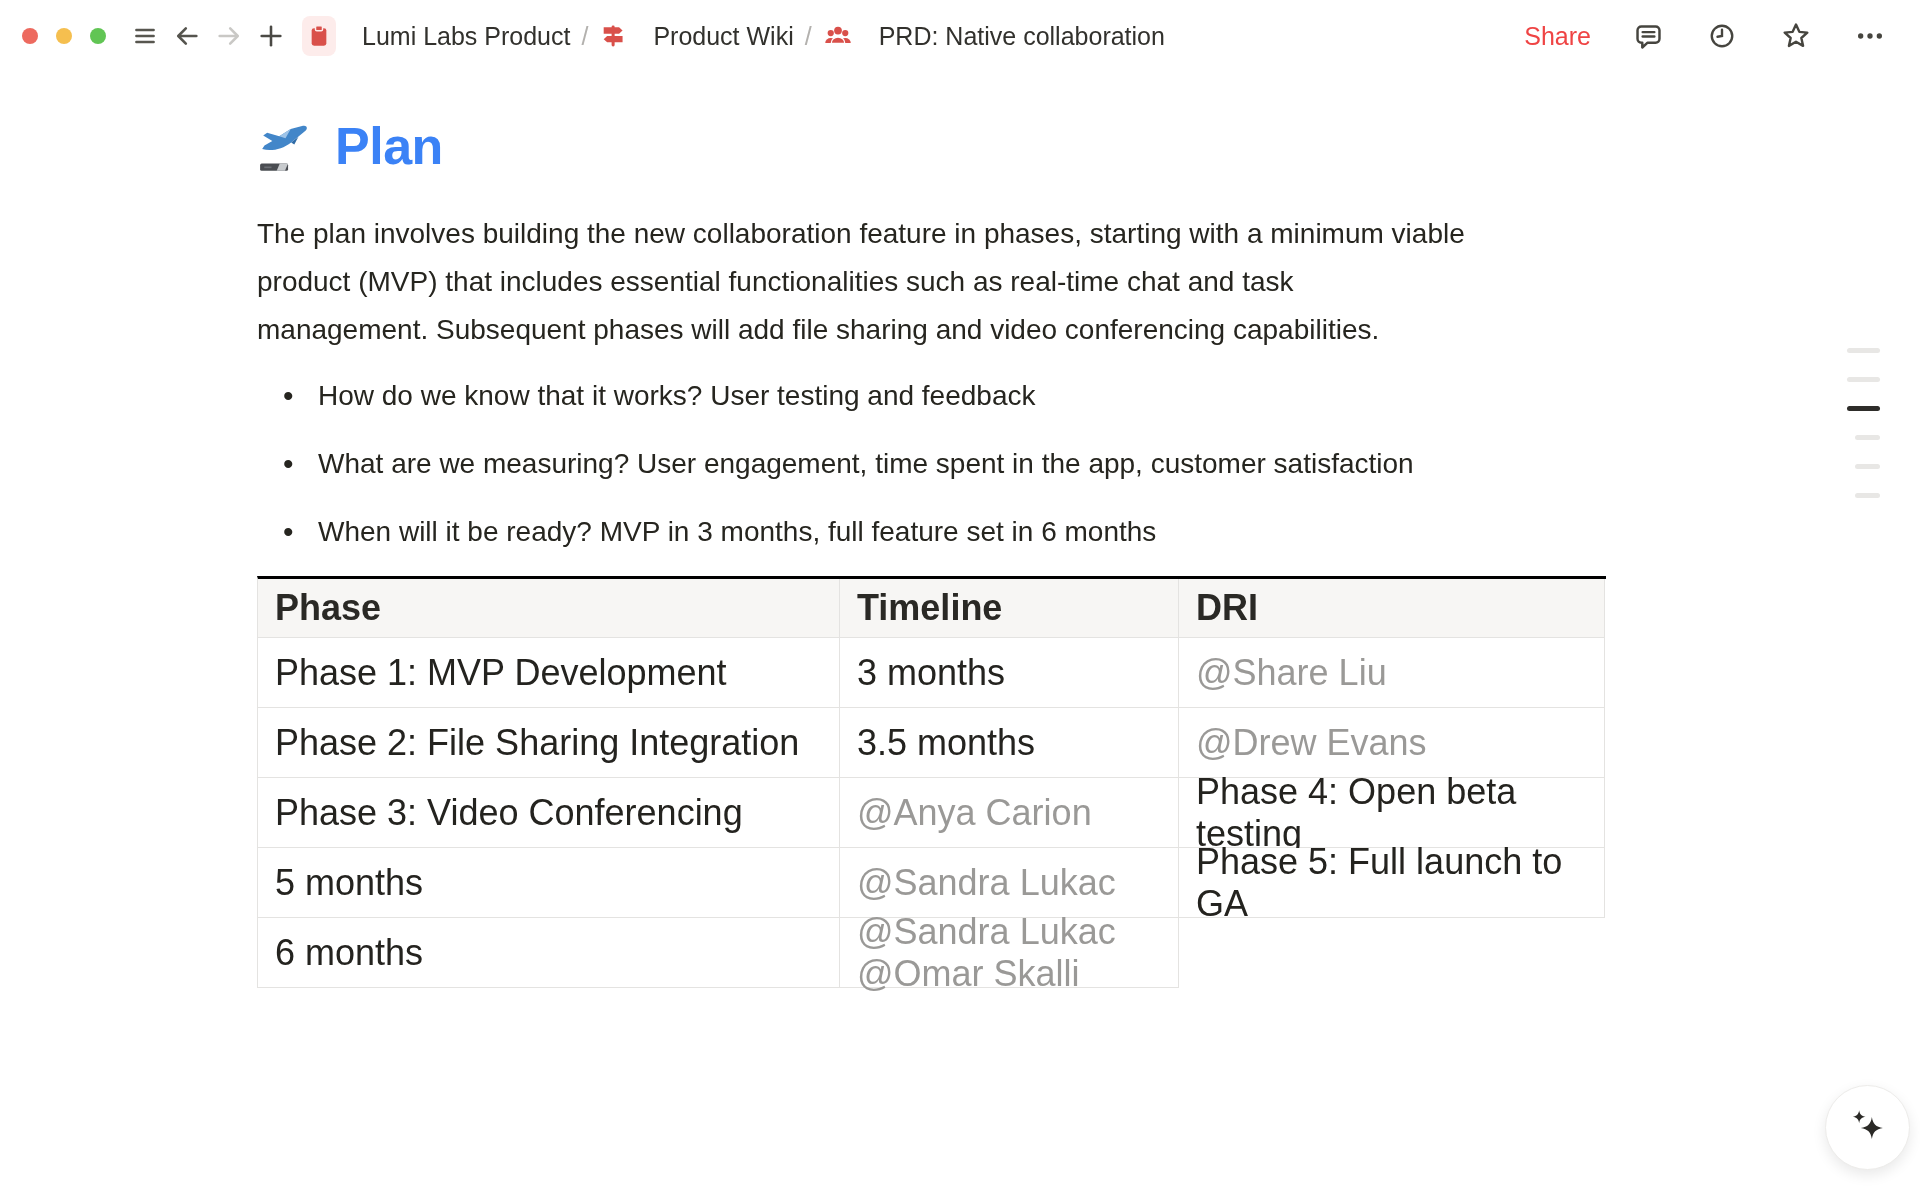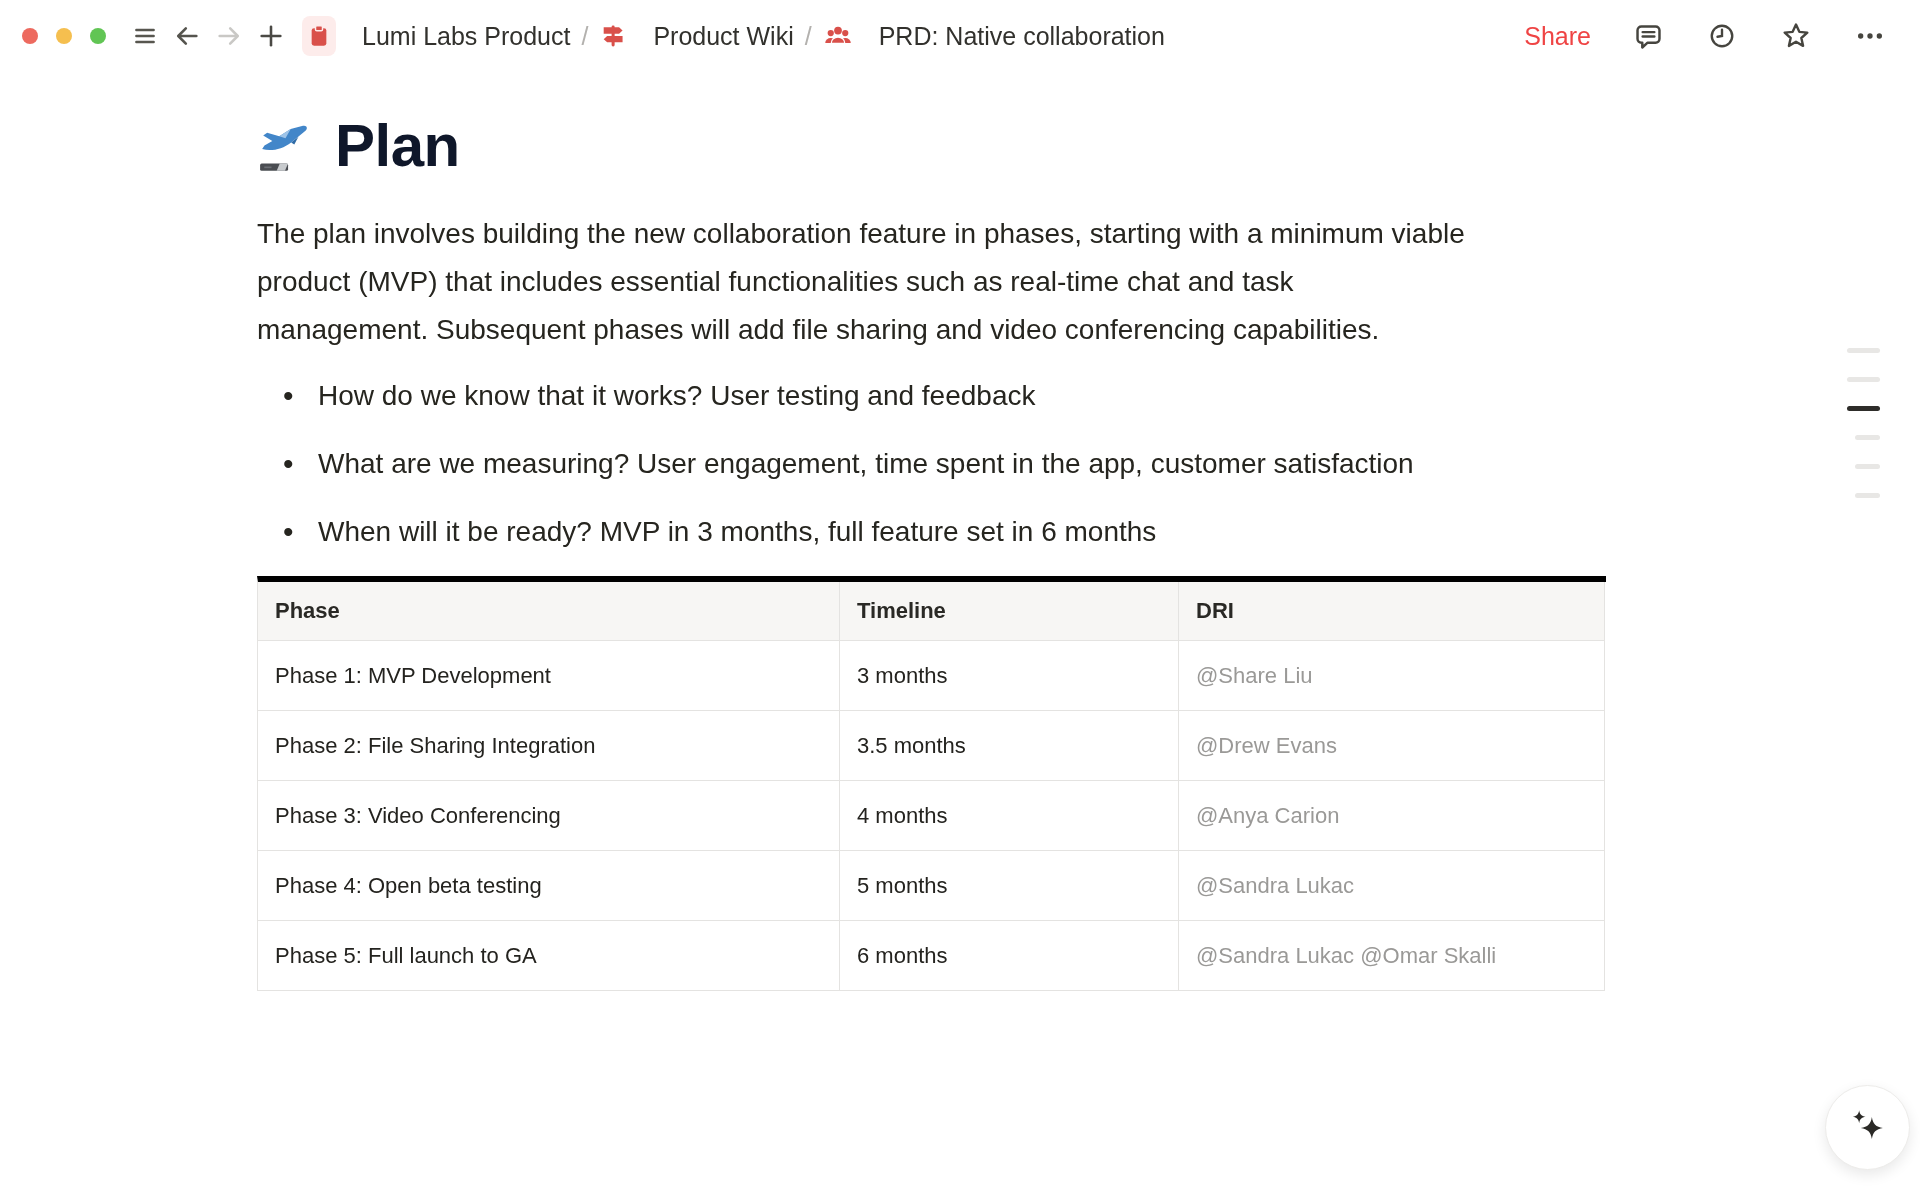--- a/index.html
+++ b/index.html
@@ -19,30 +19,30 @@
   .crumbs { display:flex; align-items:center; font-size:25px; color:#32312d; font-weight:500; }
   .crumb { display:flex; align-items:center; gap:26px; padding:4px 8px; border-radius:6px; cursor:pointer; white-space:nowrap; }
   .crumb-sep { color:#b3b1ae; font-weight:400; padding:0 3px; }
   .chip { width:34px; height:40px; border-radius:8px; background:#fdeceb; display:flex; align-items:center; justify-content:center; }
   .right-actions { margin-left:auto; display:flex; align-items:center; gap:40px; }
   .share-btn { border:none; background:none; font-size:25px; color:#ef4444; cursor:pointer; font-family:inherit; }
 
   
   .content { width:1406px; margin:0 auto; }
   .title-row { margin-top:38px; display:flex; align-items:center; gap:20px; }
-  .page-title { font-size:60px; font-weight:700; letter-spacing:-0.5px; color:#0f172a; line-height:72px; }
+  .page-title { font-size:52px; font-weight:700; letter-spacing:-0.5px; color:#3b82f6; line-height:72px; }
   .intro { margin-top:28px; font-size:28px; line-height:48px; color:#26251f; }
   ul.qlist { margin-top:18px; list-style:none; }
   ul.qlist li { position:relative; padding-left:61px; font-size:28px; line-height:48px;
     margin-bottom:20px; color:#26251f; }
   ul.qlist li::before { content:"•"; position:absolute; left:26px; top:0; font-size:30px; color:#26251f; }
 
   
   .ptable { margin-top:16px; width:1349px; display:grid; grid-template-columns:582px 339px 426px;
-    border-top:6px solid #000000; border-left:1px solid #e4e3e1; font-size:22px; }
+    border-top:3px solid #000000; border-left:1px solid #e4e3e1; font-size:36px; }
   .cell { border-right:1px solid #e4e3e1; border-bottom:1px solid #e4e3e1;
     padding:0 16px 0 17px; display:flex; align-items:center; height:70px; background:#fff; }
   .cell.head { background:#f7f6f4; font-weight:600; height:59px; color:#2a2925; }
   .mention { color:#9a9997; }
 
   
   .toc-rail { position:absolute; top:348px; right:40px; display:flex; flex-direction:column; align-items:flex-end; }
   .toc-bar { height:5px; border-radius:3px; background:#e8e7e5; margin-bottom:24px; cursor:pointer; }
   .toc-bar.w-lg { width:33px; }
   .toc-bar.w-sm { width:25px; }
@@ -217,21 +217,20 @@
         <span class="mention">@Share Liu</span>
       </div>
 
     <div class="cell">Phase 2: File Sharing Integration</div>
     <div class="cell">3.5 months</div>
     <div class="cell">
         <span class="mention">@Drew Evans</span>
       </div>
 
     <div class="cell">Phase 3: Video Conferencing</div>
-    <div class="cell">4 months</div>
     <div class="cell">
         <span class="mention">@Anya Carion</span>
       </div>
 
     <div class="cell">Phase 4: Open beta testing</div>
     <div class="cell">5 months</div>
     <div class="cell">
         <span class="mention">@Sandra Lukac</span>
       </div>
 

